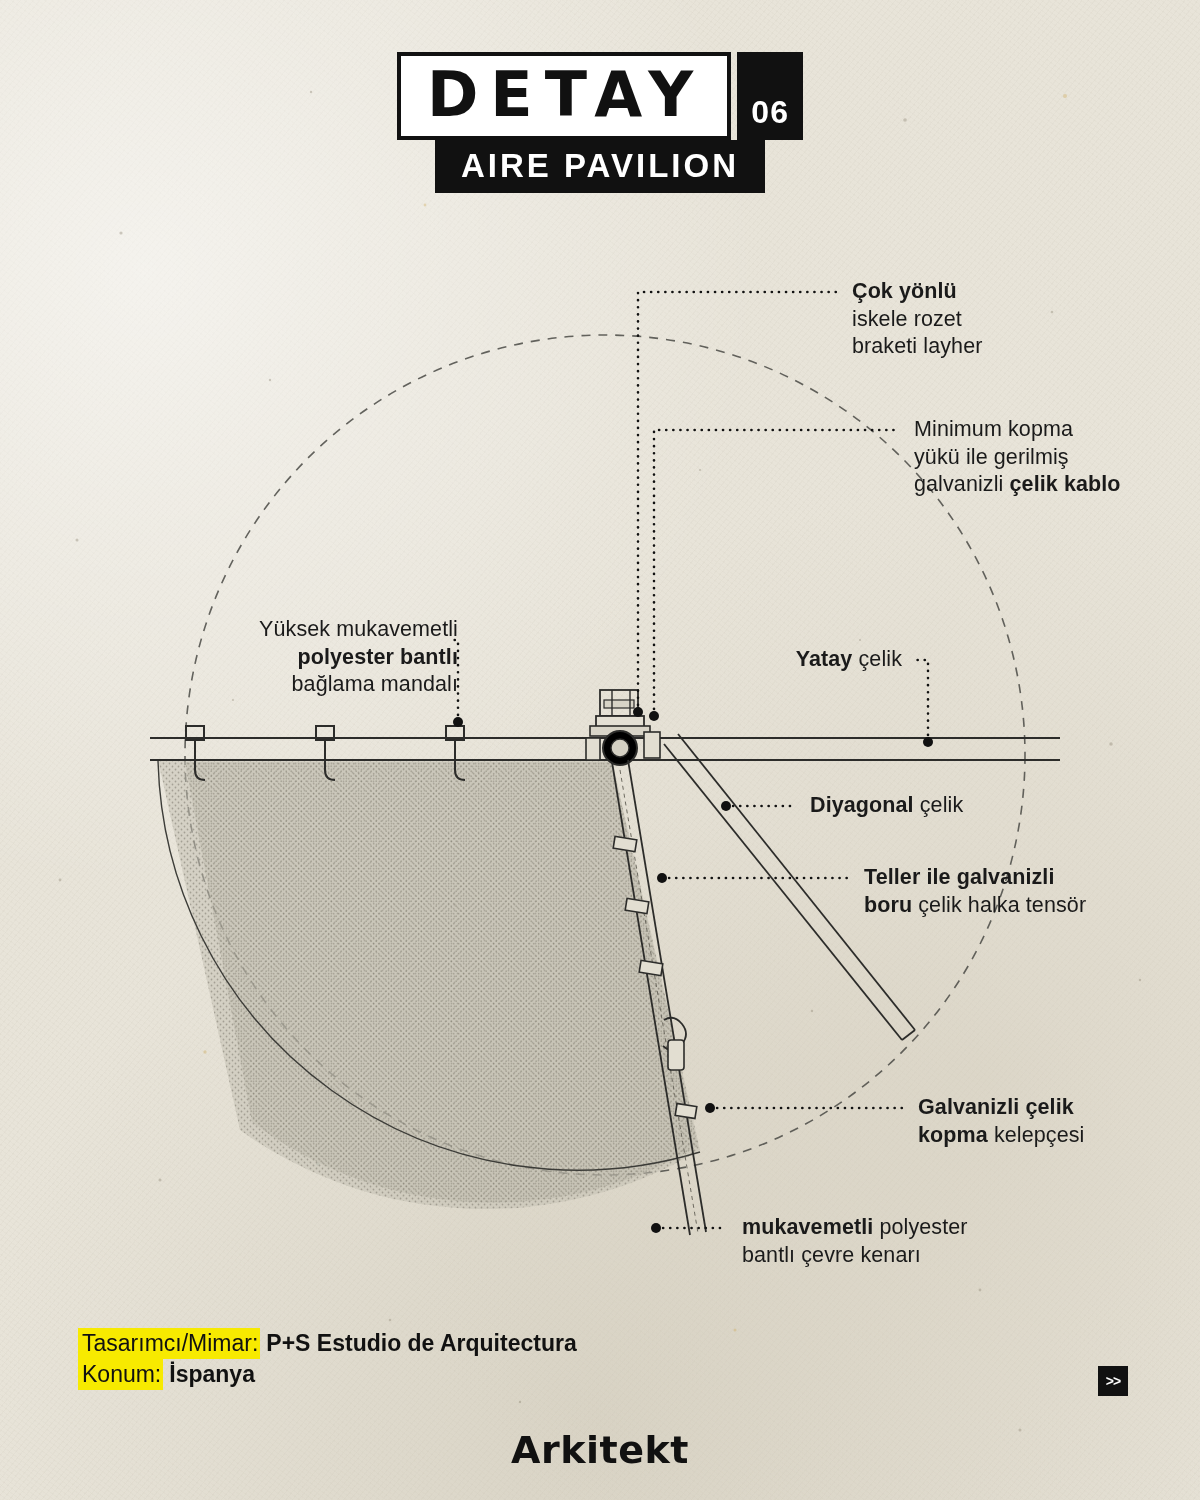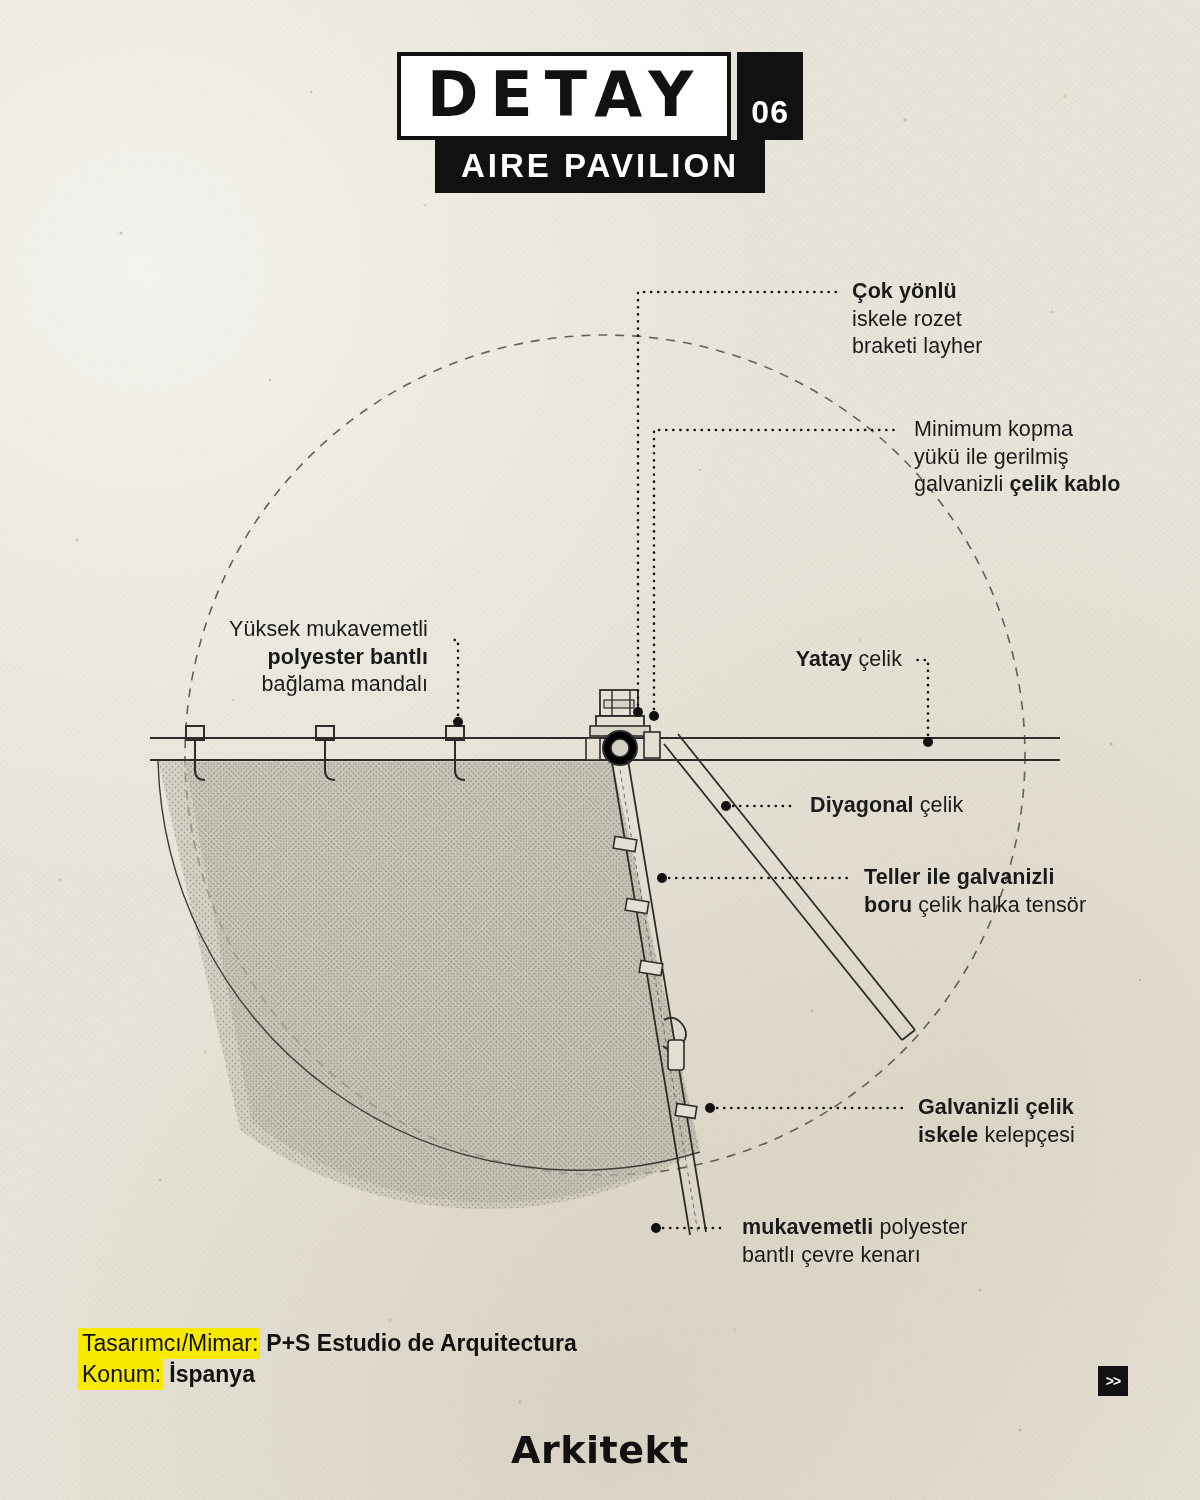--- a/index.html
+++ b/index.html
@@ -314,42 +314,42 @@
   <div>iskele rozet</div>
   <div>braketi layher</div>
 </div>
 
 <div class="callout right" style="left:914px; top:416px; width:275px;">
   <div>Minimum kopma</div>
   <div>yükü ile gerilmiş</div>
   <div><span>galvanizli </span><b>çelik kablo</b></div>
 </div>
 
-<div class="callout left" style="left:118px; top:616px; width:310px;">
+<div class="callout left" style="left:148px; top:616px; width:310px;">
   <div>Yüksek mukavemetli</div>
   <div><b>polyester bantlı</b></div>
   <div>bağlama mandalı</div>
 </div>
 
 <div class="callout left" style="left:640px; top:646px; width:262px;">
   <div><b>Yatay</b><span> çelik</span></div>
 </div>
 
 <div class="callout right" style="left:810px; top:792px; width:280px;">
   <div><b>Diyagonal</b><span> çelik</span></div>
 </div>
 
 <div class="callout right" style="left:864px; top:864px; width:300px;">
   <div><b>Teller ile galvanizli</b></div>
   <div><b>boru</b><span> çelik halka tensör</span></div>
 </div>
 
 <div class="callout right" style="left:918px; top:1094px; width:280px;">
   <div><b>Galvanizli çelik</b></div>
-  <div><b>iskele</b><span> kelepçesi</span></div>
+  <div><b>kopma</b><span> kelepçesi</span></div>
 </div>
 
 <div class="callout right" style="left:742px; top:1214px; width:340px;">
   <div><b>mukavemetli</b><span> polyester</span></div>
   <div>bantlı çevre kenarı</div>
 </div>
 
 <div class="credits">
   <div class="credit-line">
     <span class="credit-key">Tasarımcı/Mimar:</span><span class="credit-val">P+S Estudio de Arquitectura</span>

